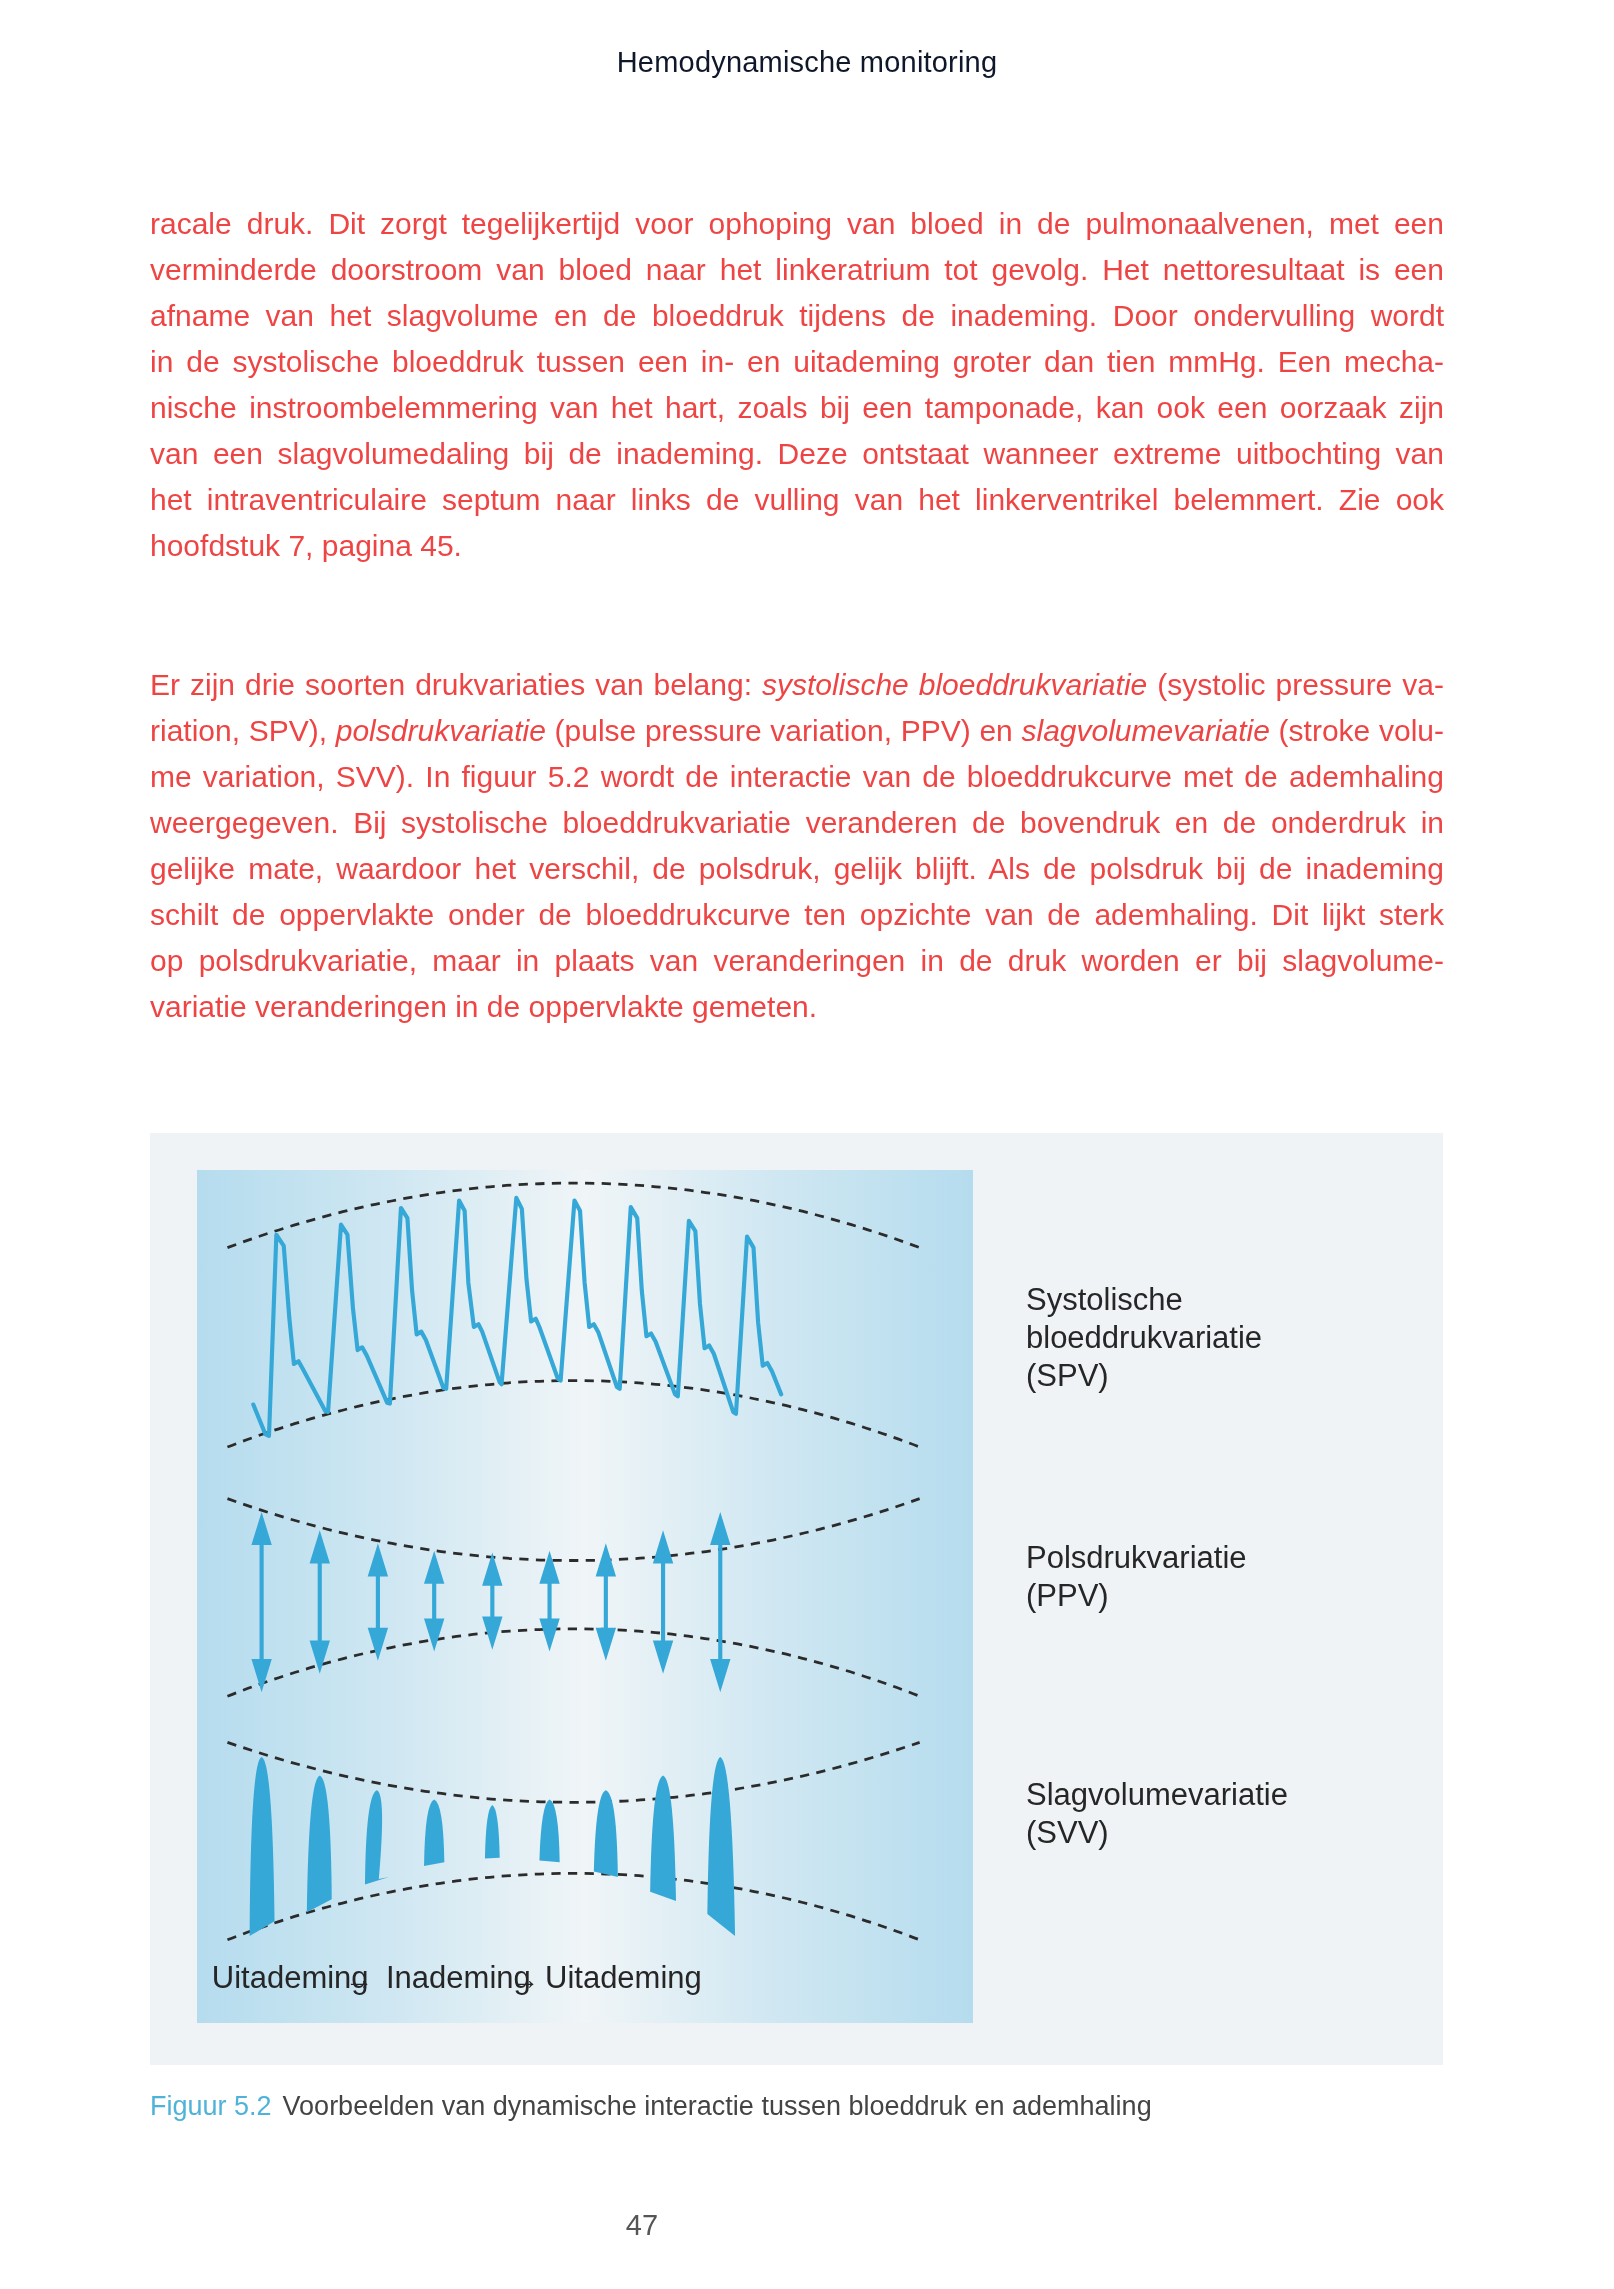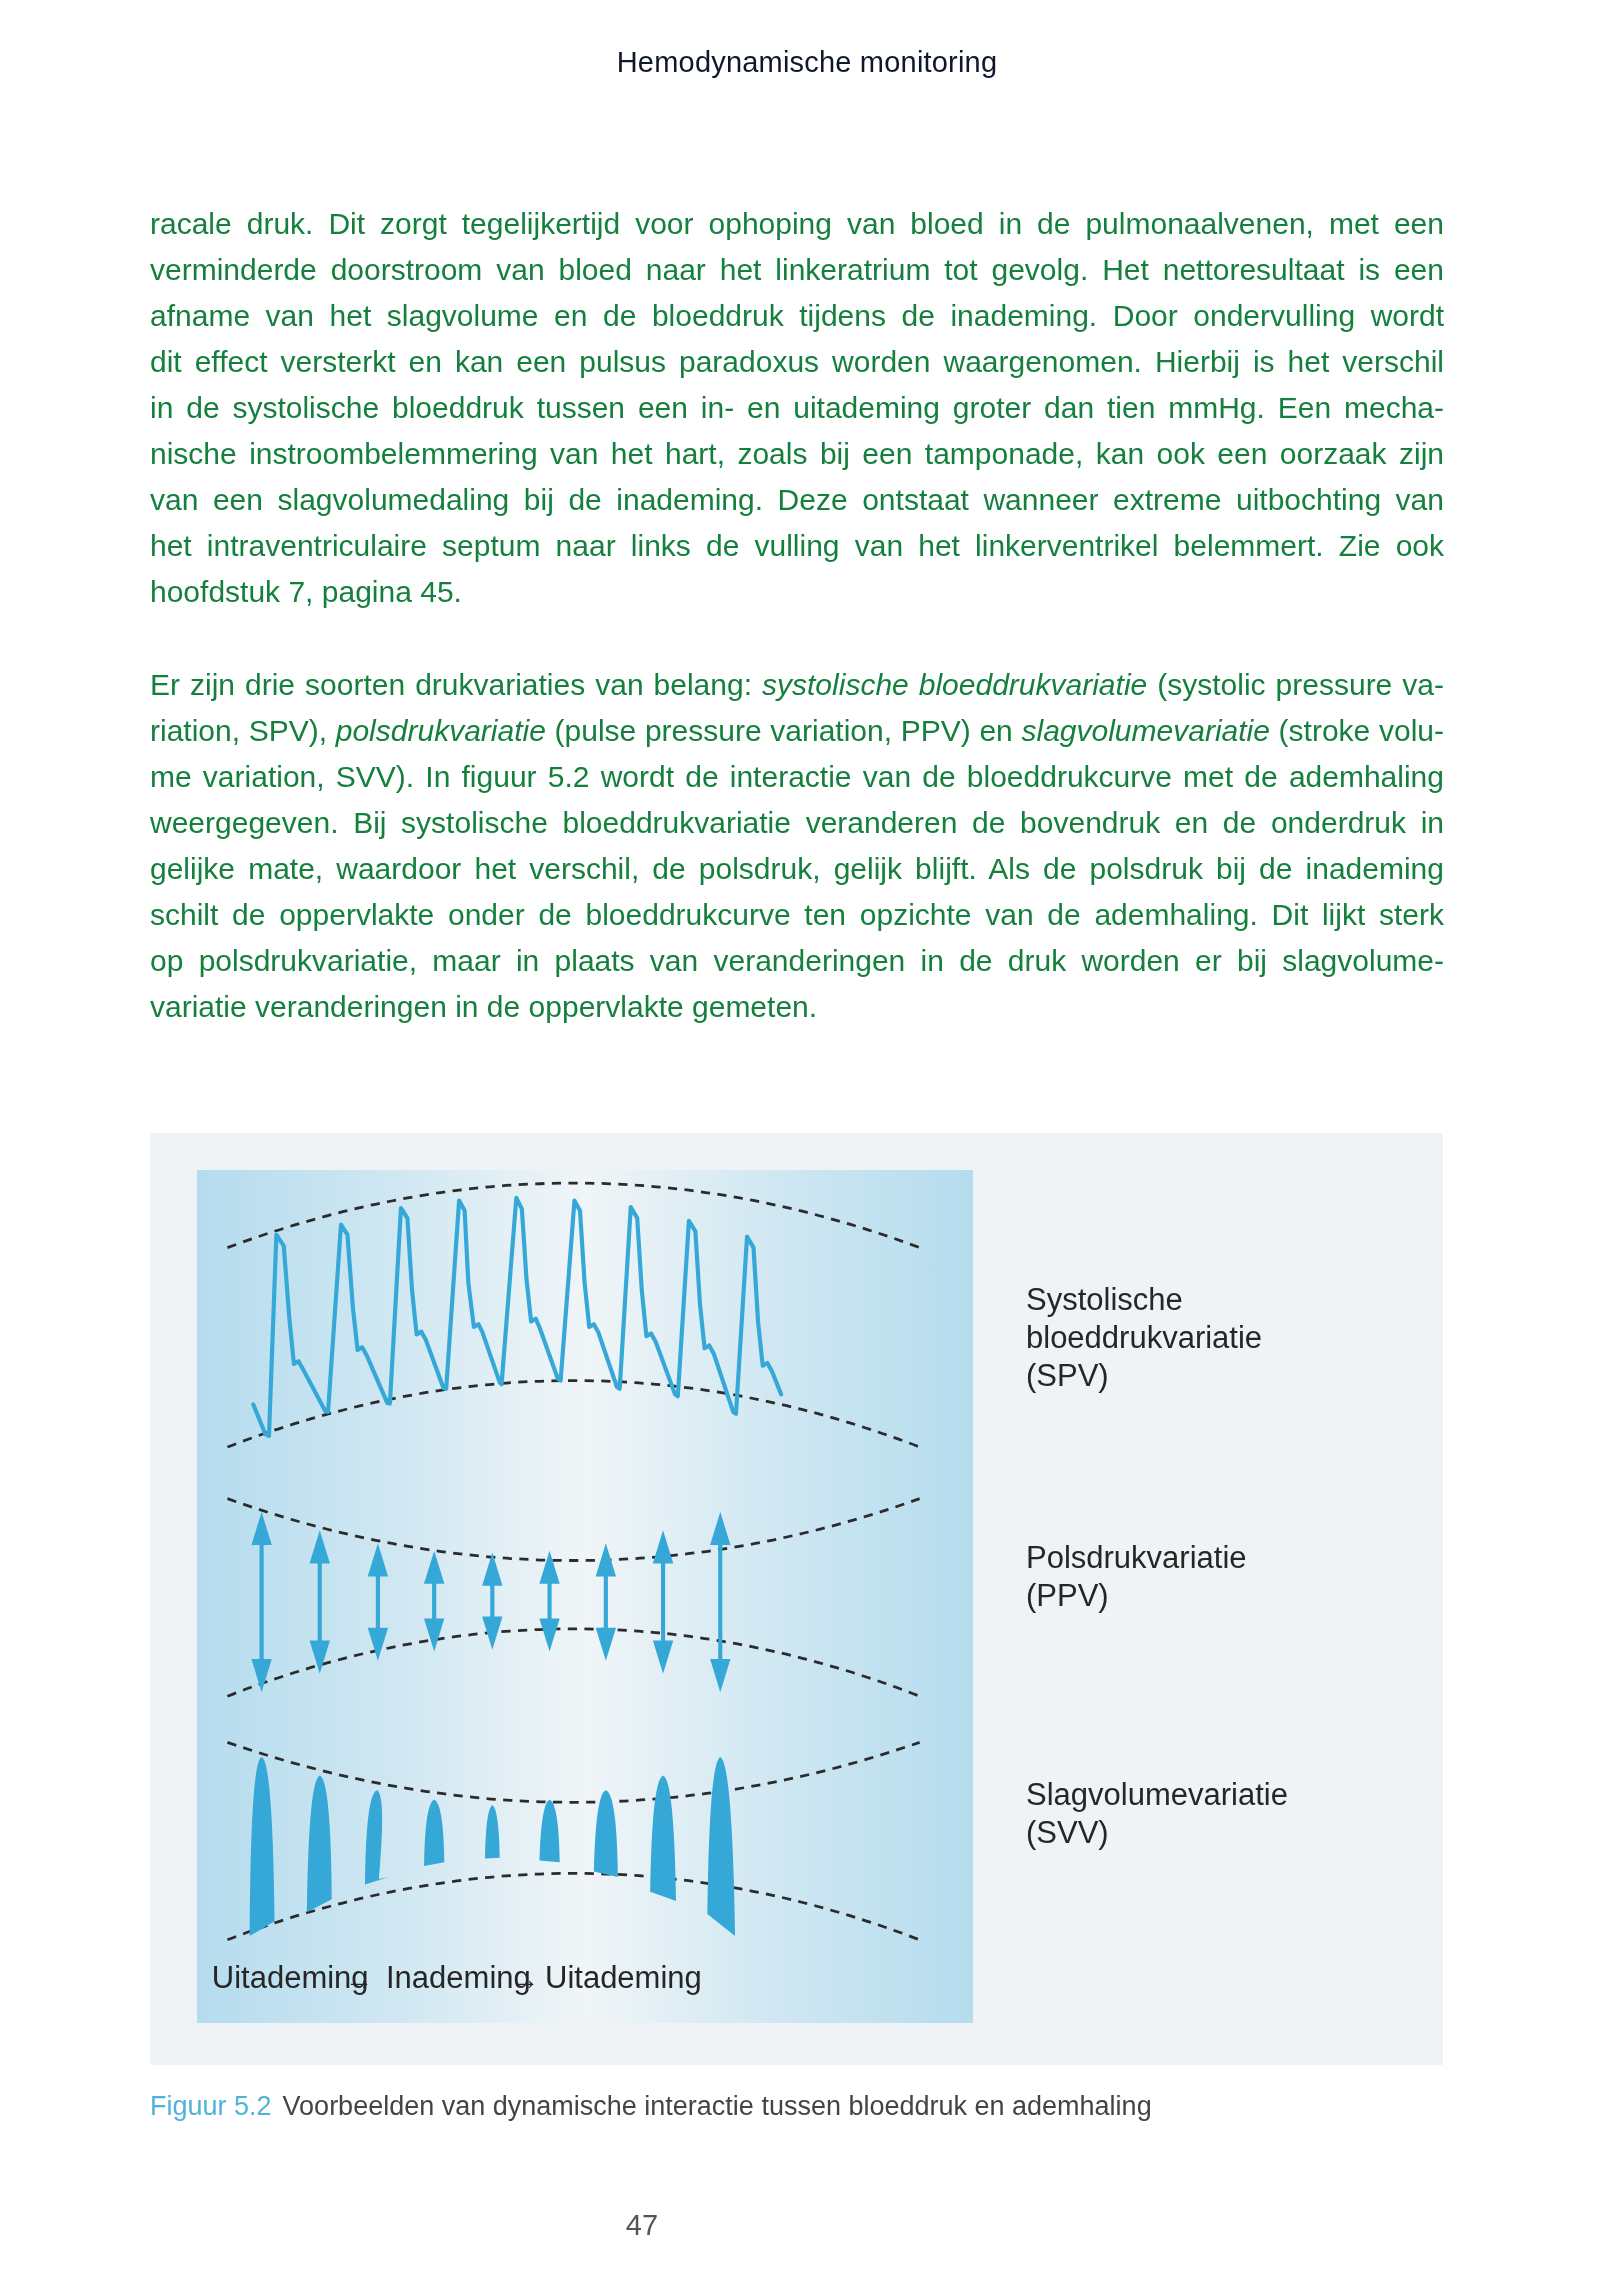--- a/index.html
+++ b/index.html
@@ -1,21 +1,21 @@
 <!DOCTYPE html>
 <html style="font-size:14.8px"><head>
 <meta charset="utf-8">
 <style>
   html, body { margin:0; padding:0; background:#ffffff; }
   body { width:1614px; height:2290px; position:relative; overflow:hidden;
          font-family:"Liberation Sans", "DejaVu Sans", sans-serif; color:#262626; }
   .running-head { position:absolute; top:46px; left:0; width:1614px; text-align:center;
                   font-size:29px; color:#0f172a; letter-spacing:0.2px; }
   .body-text { position:absolute; left:150px; width:1294px; font-size:30px; line-height:46px;
-               text-align:justify; color:#15803d; }
+               text-align:justify; color:#ef4444; }
   #para1 { top:201px; }
   #para2 { top:662px; }
   .body-text .line { display:block; text-align:justify; text-align-last:justify; white-space:nowrap; }
   .body-text .line.last { text-align-last:left; }
   i { font-style:italic; }
   .figure-box { position:absolute; left:150px; top:1133px; width:1293px; height:932px; background:#eff3f5; }
   .panel { position:absolute; left:47px; top:37px; width:776px; height:853px;
            background:linear-gradient(to right, #b5dcee 0%, #cfe7f2 25%, #f0f5f7 50%, #cfe7f2 75%, #b5dcee 100%); }
   .panel svg { position:absolute; left:0; top:0; }
   .resp-label { position:absolute; top:790px; font-size:31px; color:#262626; }
@@ -27,21 +27,20 @@
 </style>
 </head>
 <body>
 
 <div class="running-head">Hemodynamische monitoring</div>
 
 <div class="body-text" id="para1">
   <span class="line">racale druk. Dit zorgt tegelijkertijd voor ophoping van bloed in de pulmonaalvenen, met een</span>
   <span class="line">verminderde doorstroom van bloed naar het linkeratrium tot gevolg. Het nettoresultaat is een</span>
   <span class="line">afname van het slagvolume en de bloeddruk tijdens de inademing. Door ondervulling wordt</span>
-  <span class="line">dit effect versterkt en kan een pulsus paradoxus worden waargenomen. Hierbij is het verschil</span>
   <span class="line">in de systolische bloeddruk tussen een in- en uitademing groter dan tien mmHg. Een mecha-</span>
   <span class="line">nische instroombelemmering van het hart, zoals bij een tamponade, kan ook een oorzaak zijn</span>
   <span class="line">van een slagvolumedaling bij de inademing. Deze ontstaat wanneer extreme uitbochting van</span>
   <span class="line">het intraventriculaire septum naar links de vulling van het linkerventrikel belemmert. Zie ook</span>
   <span class="line last">hoofdstuk 7, pagina 45.</span>
 </div>
 
 <div class="body-text" id="para2">
   <span class="line"><span>Er zijn drie soorten drukvariaties van belang: </span><i>systolische bloeddrukvariatie</i><span> (systolic pressure va-</span></span>
   <span class="line"><span>riation, SPV), </span><i>polsdrukvariatie</i><span> (pulse pressure variation, PPV) en </span><i>slagvolumevariatie</i><span> (stroke volu-</span></span>

